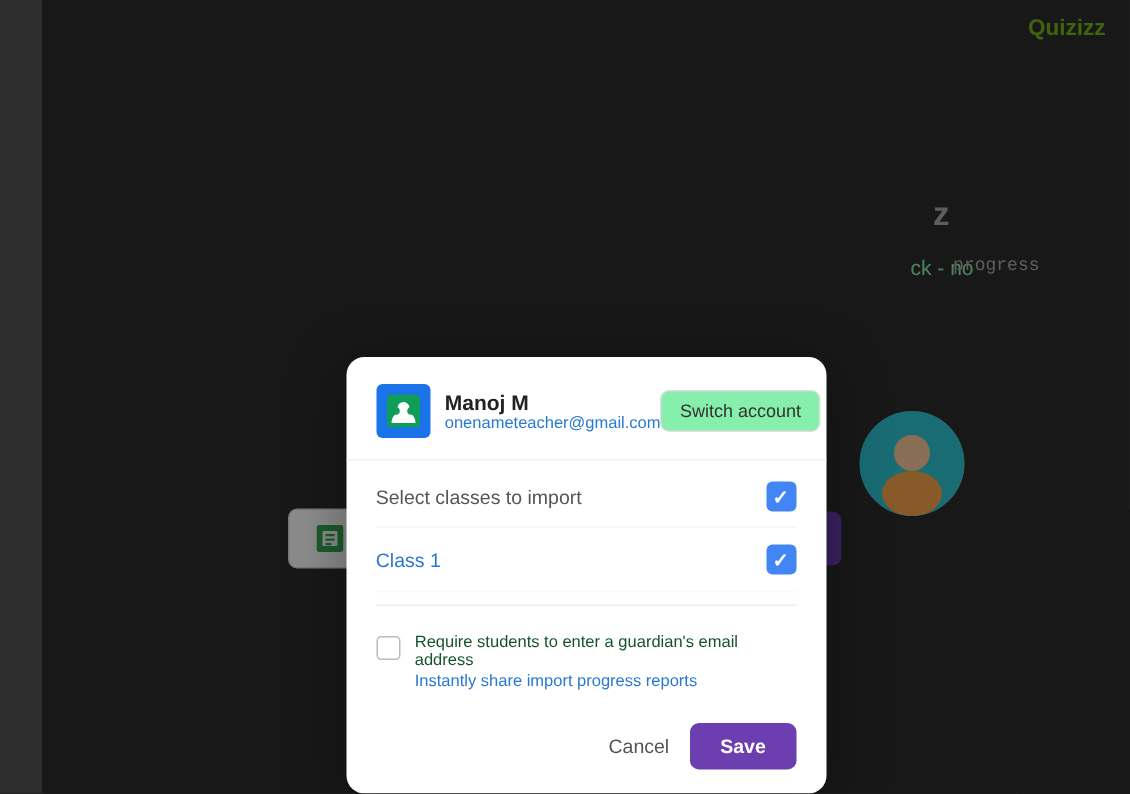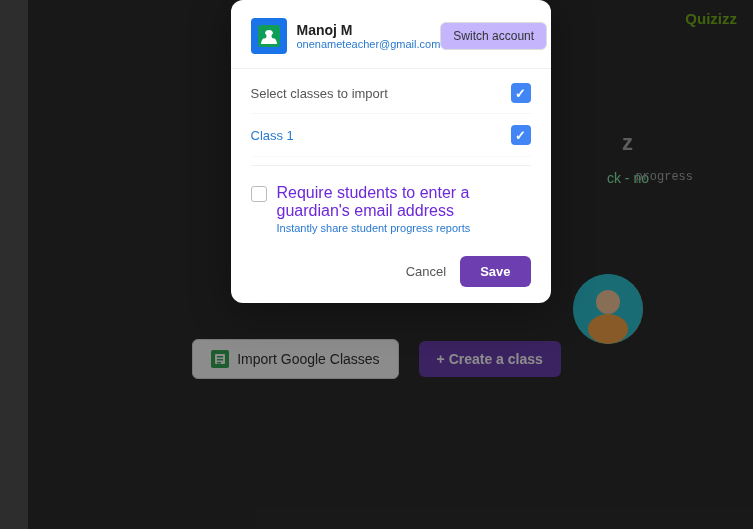--- a/index.html
+++ b/index.html
@@ -98,21 +98,21 @@
       display: flex;
       align-items: center;
       justify-content: center;
     }
 
     
     .modal-overlay {
       position: absolute;
       inset: 0;
       display: flex;
-      align-items: flex-start;
+      align-items: flex-end;
       justify-content: center;
       background: rgba(0,0,0,0.45);
       margin-left: 28px;
     }
 
     .modal {
       background: #fff;
       border-radius: 12px;
       width: 320px;
       padding: 0;
@@ -154,21 +154,21 @@
       font-weight: 700;
       color: #222;
     }
 
     .user-text .email {
       font-size: 11px;
       color: #2979d0;
     }
 
     .switch-btn {
-      background: #c4b5fd;
+      background: #86efac;
       border: 1.5px solid #ddd;
       border-radius: 6px;
       padding: 6px 12px;
       font-size: 12px;
       color: #333;
       cursor: pointer;
       white-space: nowrap;
       font-weight: 500;
     }
 
@@ -237,22 +237,22 @@
       width: 16px;
       height: 16px;
       border: 1.5px solid #bbb;
       border-radius: 3px;
       background: #fff;
       flex-shrink: 0;
       margin-top: 2px;
     }
 
     .guardian-text .main-text {
-      font-size: 16px;
-      color: #6d28d9;
+      font-size: 11px;
+      color: #14532d;
     }
 
     .guardian-text .sub-text {
       font-size: 11px;
       color: #2979d0;
       margin-top: 2px;
     }
 
     
     .modal-footer {
@@ -358,21 +358,21 @@
 
       <div class="class-row">
         <span class="class-name">Class 1</span>
         <div class="checkbox-checked"></div>
       </div>
 
       <div class="guardian-section">
         <div class="guardian-checkbox"></div>
         <div class="guardian-text">
           <div class="main-text">Require students to enter a guardian's email address</div>
-          <div class="sub-text">Instantly share student progress reports</div>
+          <div class="sub-text">Instantly share import progress reports</div>
         </div>
       </div>
 
     </div>
 
     <div class="modal-footer">
       <button class="cancel-btn">Cancel</button>
       <button class="save-btn">Save</button>
     </div>
 

